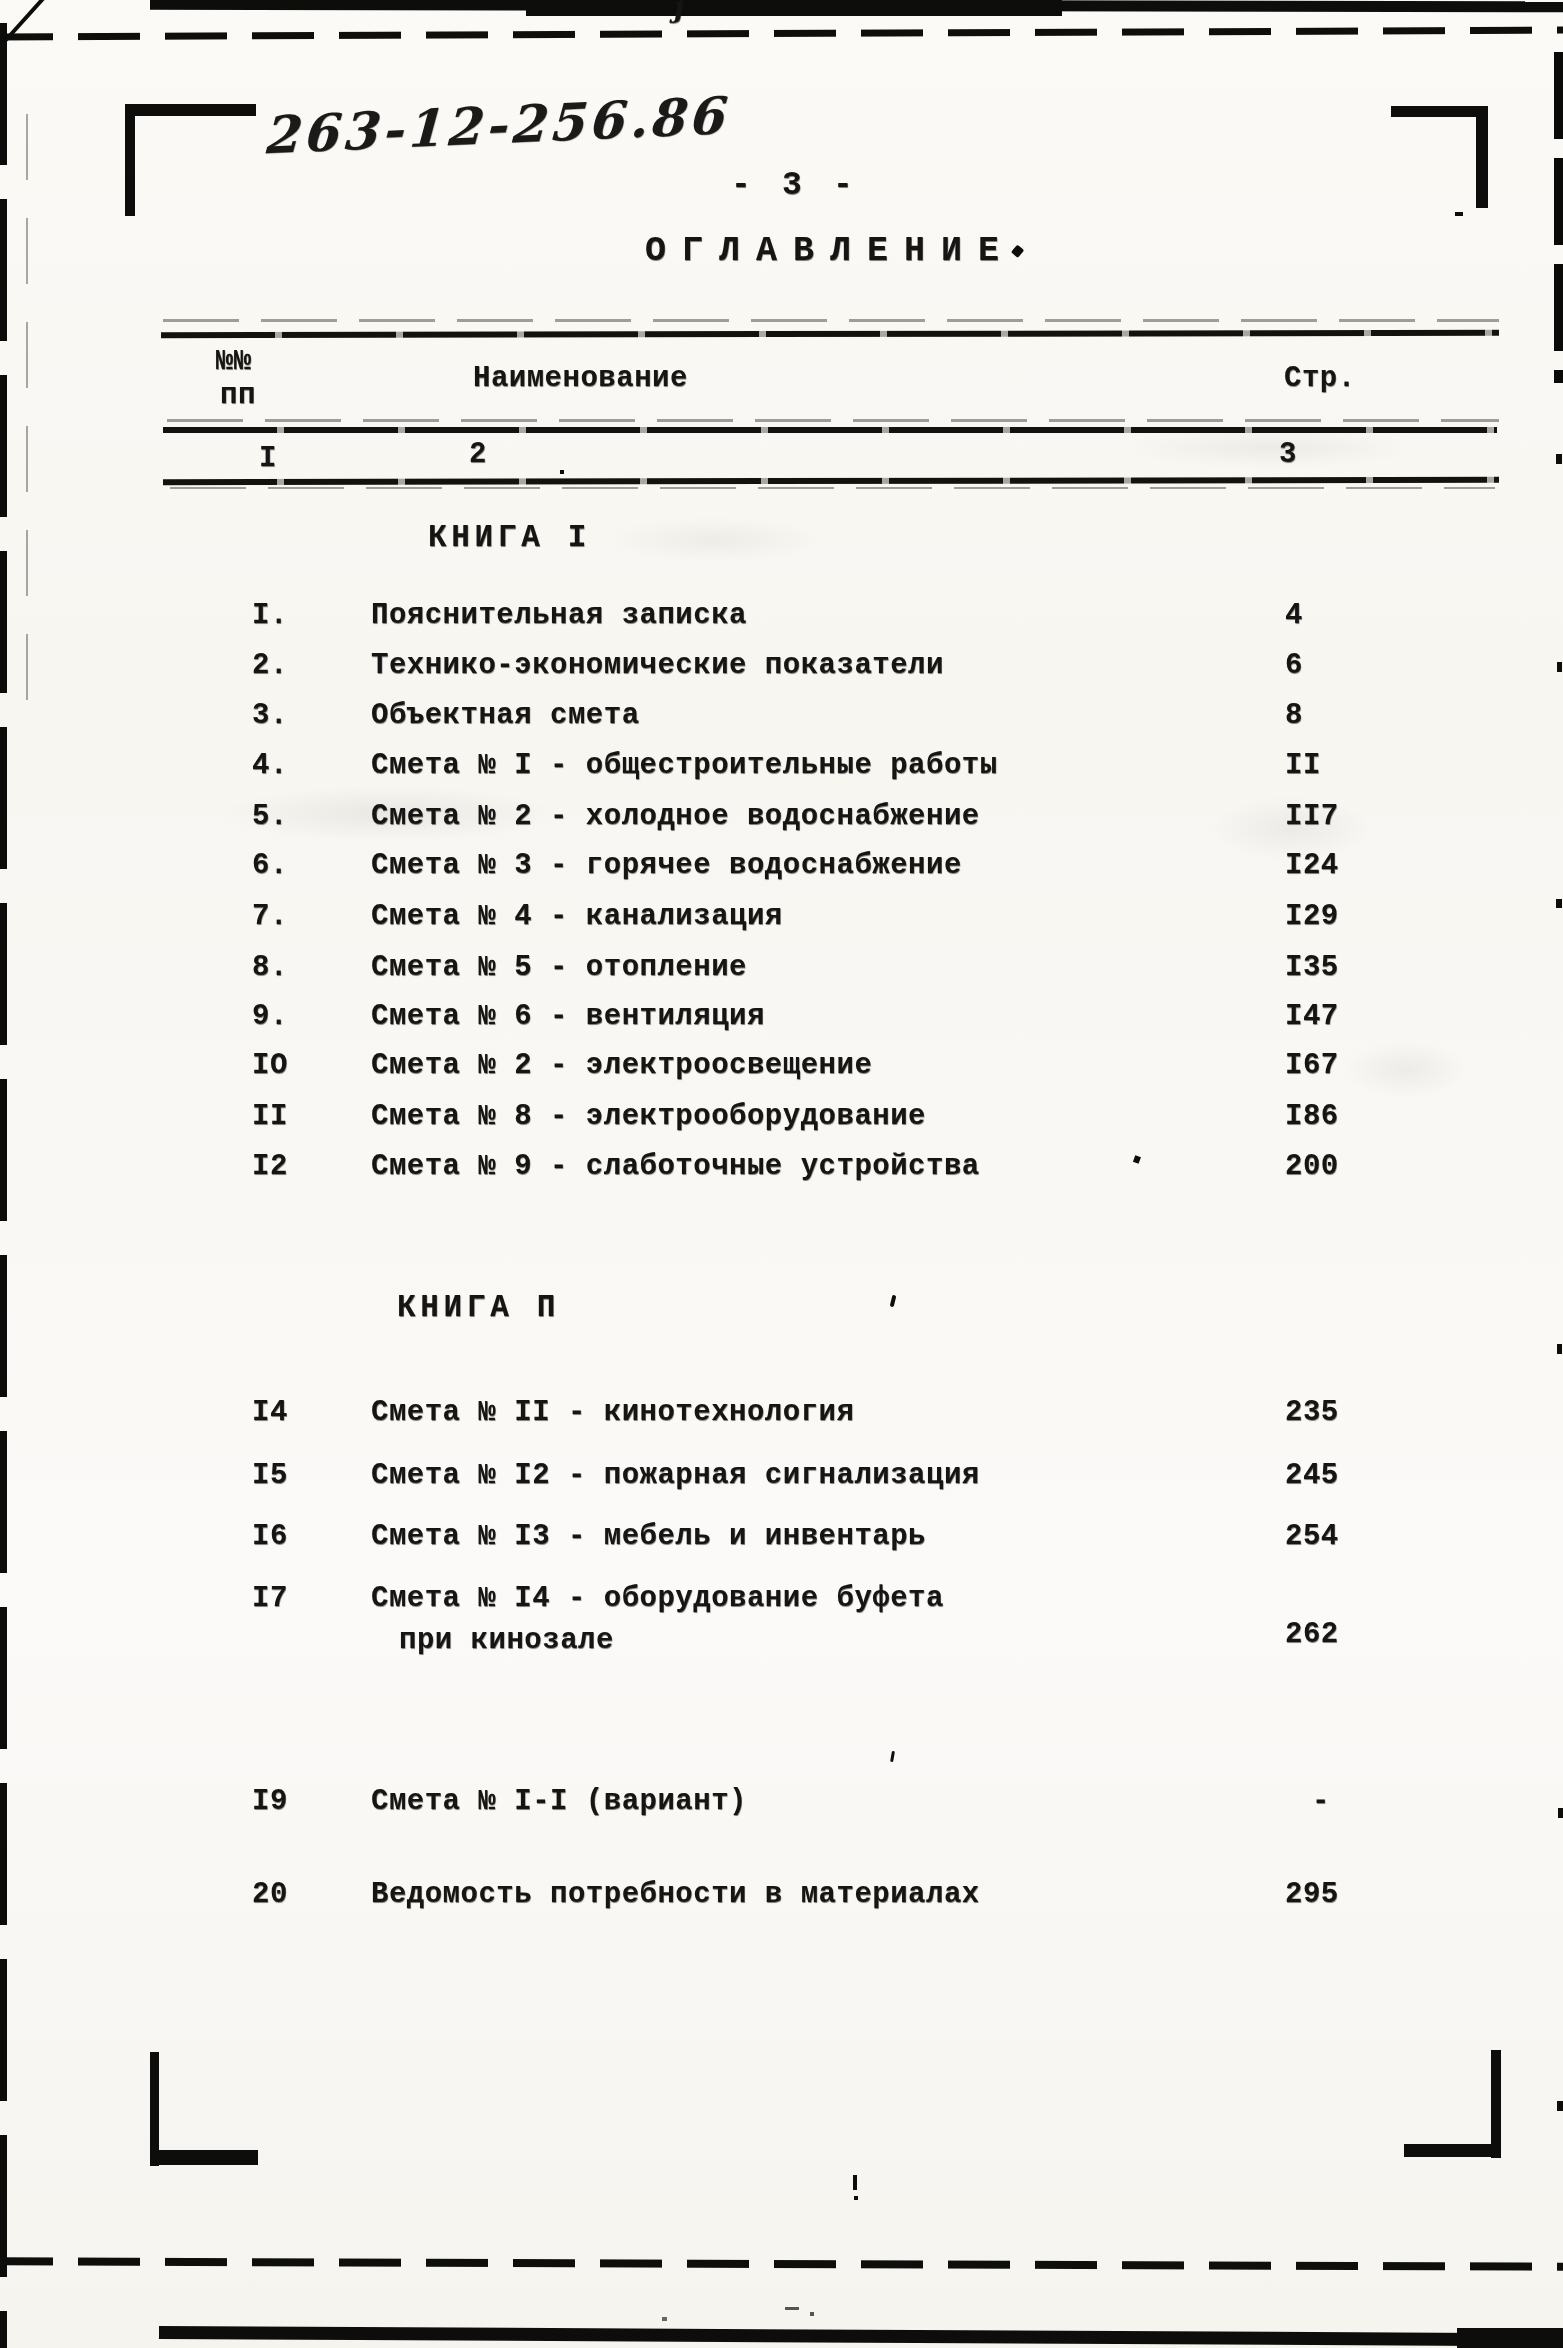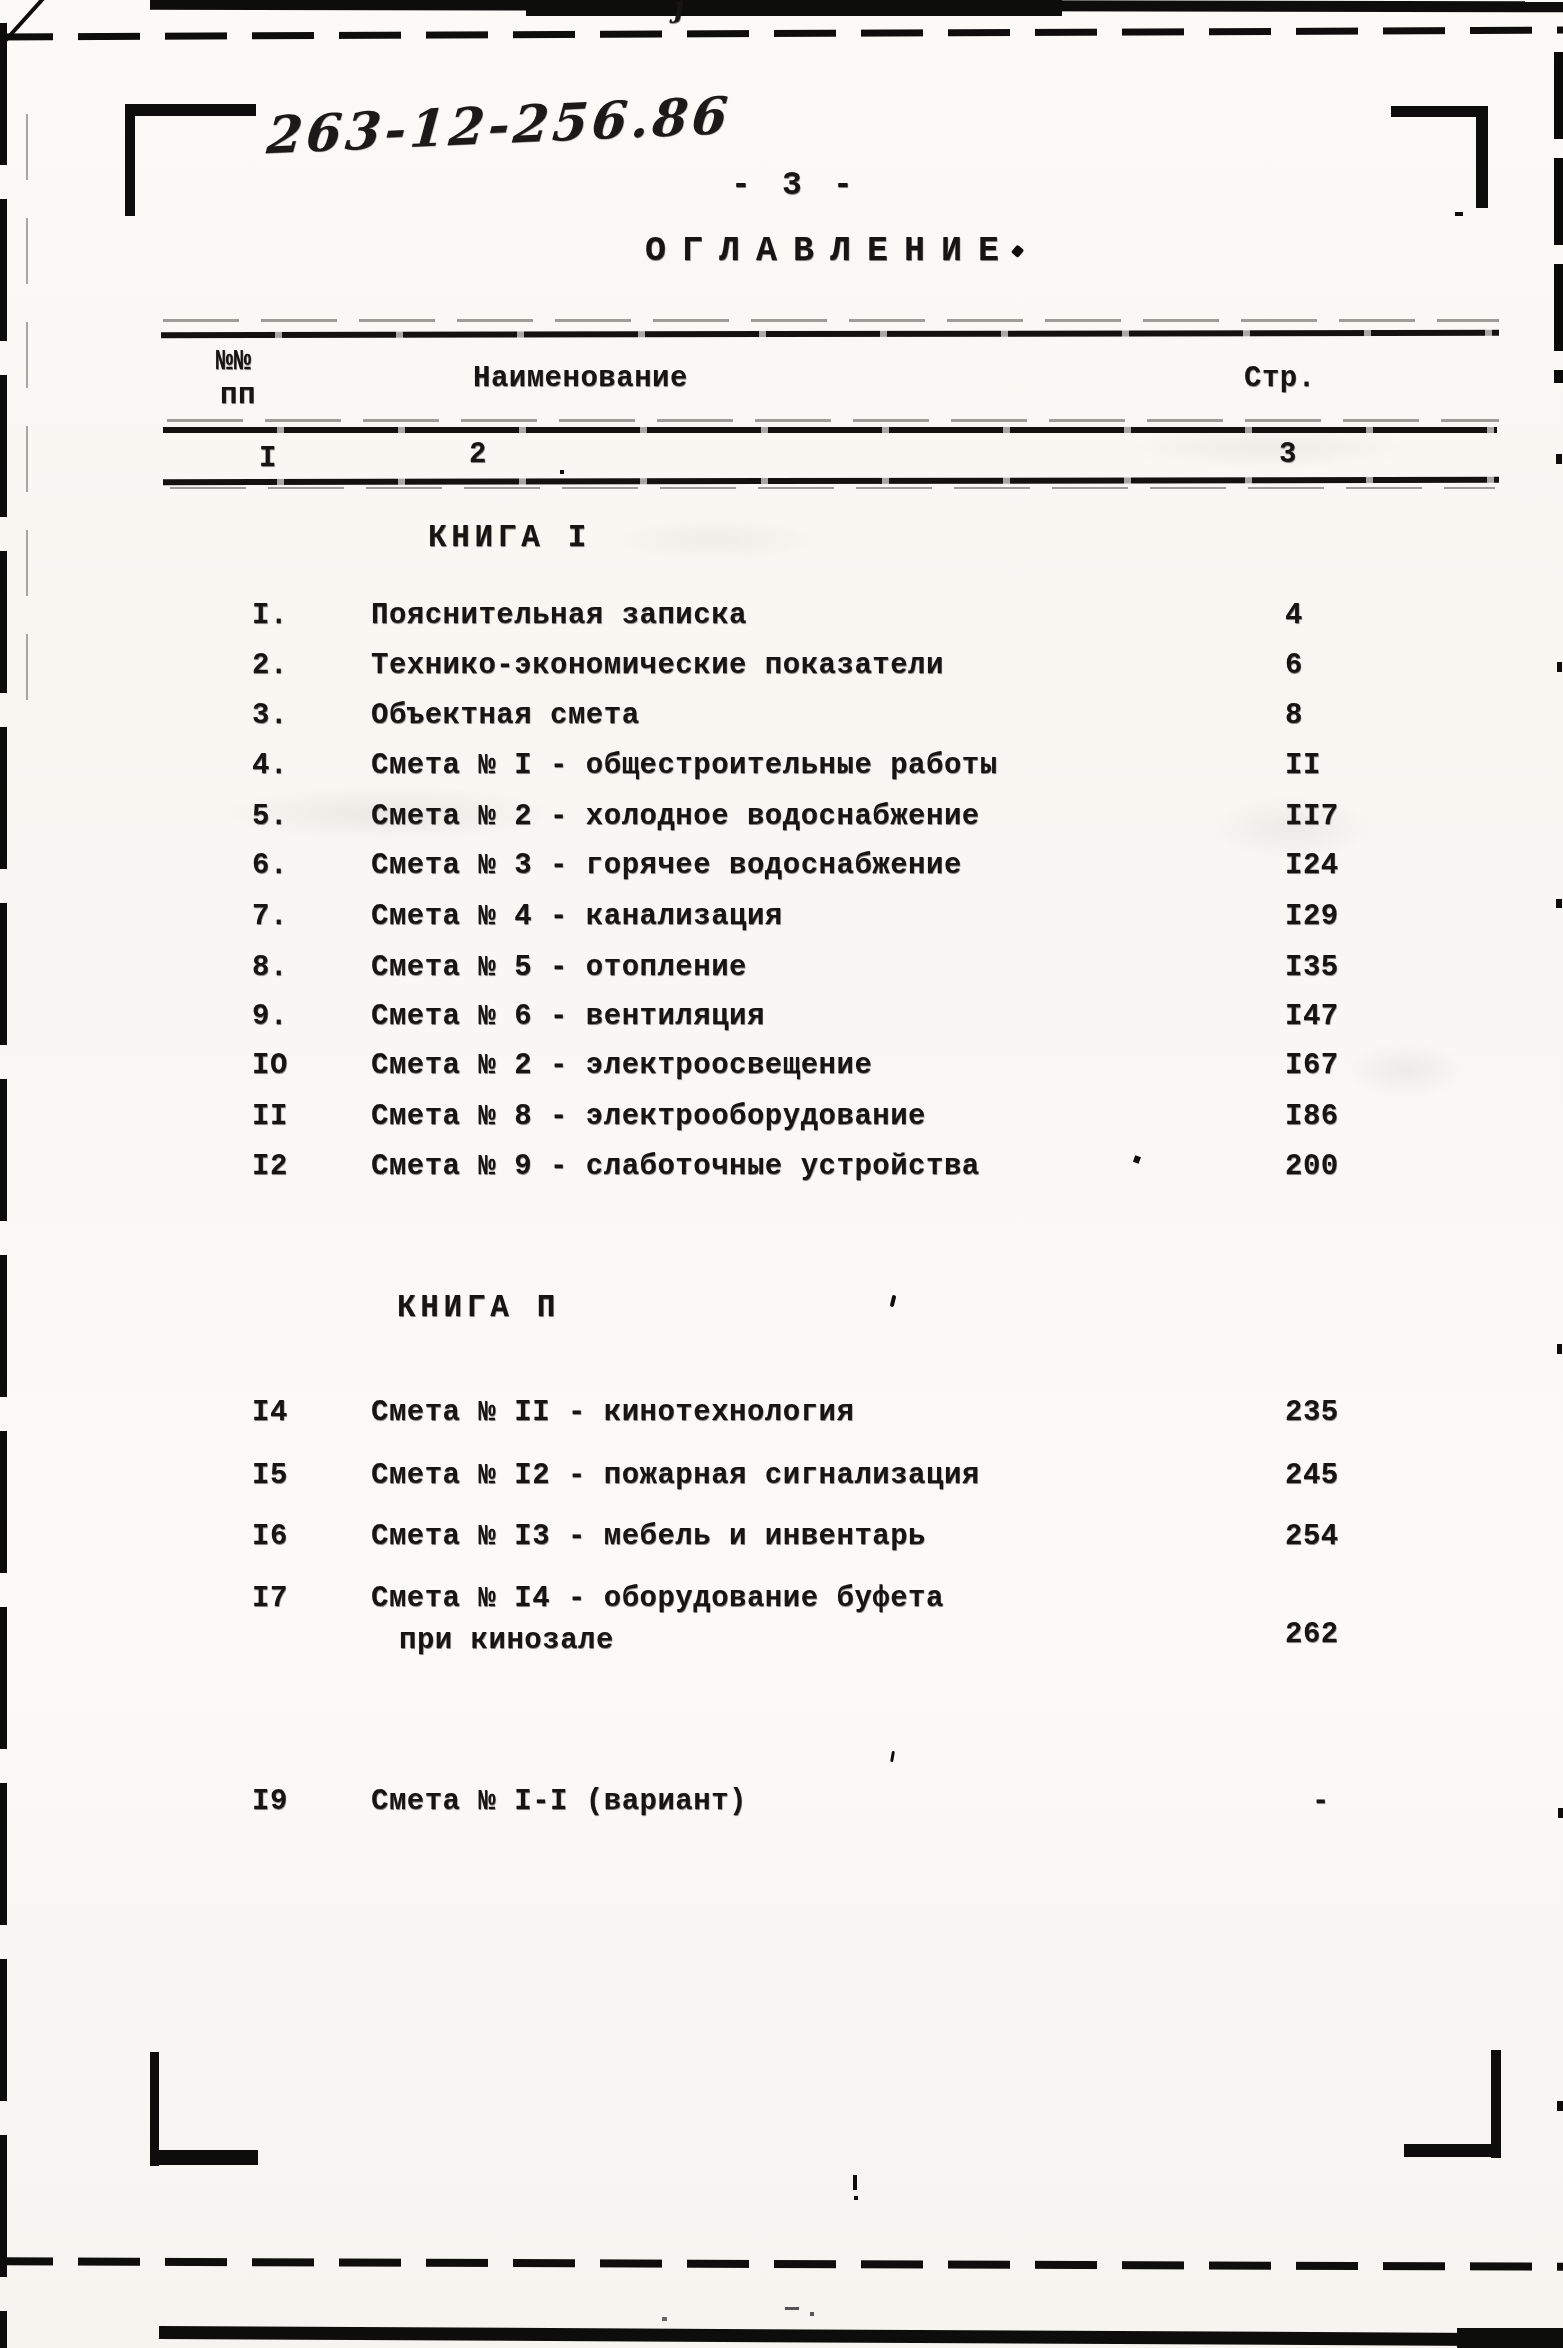--- a/index.html
+++ b/index.html
@@ -75,21 +75,21 @@
   <div class="ghostline" style="left:163px;top:319px;width:1336px;height:2.8px;"></div>
   <div class="tabline" style="left:161px;top:331px;width:1338px;height:5.7px;transform:rotate(-.1deg);"></div>
   <div class="ghostline" style="left:167px;top:419px;width:1332px;height:2.8px;"></div>
   <div class="tabline" style="left:163px;top:427px;width:1334px;height:5.7px;"></div>
   <div class="tabline" style="left:163px;top:478px;width:1336px;height:5.7px;transform:rotate(-.1deg);"></div>
   <div class="ghostline" style="left:170px;top:487px;width:1325px;height:1.9px;"></div>
 
   <div class="tw hdr" style="left:216px;top:346px;">№№</div>
   <div class="tw hdr" style="left:220px;top:380px;">пп</div>
   <div class="tw hdr" style="left:473px;top:363px;">Наименование</div>
-  <div class="tw hdr" style="left:1244px;top:363px;">Стр.</div>
+  <div class="tw hdr" style="left:1284px;top:363px;">Стр.</div>
   <div class="tw hdr" style="left:259px;top:443px;">I</div>
   <div class="tw hdr" style="left:469px;top:439px;">2</div>
   <div class="tw hdr" style="left:1279px;top:439px;">3</div>
   <div class="mark" style="left:560px;top:470px;width:3.8px;height:3.8px;"></div>
 
   <div class="tw heading" style="left:428px;top:522px;">КНИГА I</div>
 
   <div class="row" style="top:600px;">
     <span class="tw c-num">I.</span>
     <span class="tw c-txt">Пояснительная записка</span>
@@ -175,20 +175,25 @@
     <span class="tw c-txt">Смета № I4 - оборудование буфета</span>
     <span class="tw c-txt2" style="top:42px;margin-left:28px;">при кинозале</span>
     <span class="tw c-pg" style="top:36px;">262</span>
   </div>
   <div class="mark" style="left:891px;top:1751px;width:2.8px;height:11.4px;transform:rotate(10deg);border-radius:1.9px;"></div>
   <div class="row" style="top:1786px;">
     <span class="tw c-num">I9</span>
     <span class="tw c-txt">Смета № I-I (вариант)</span>
     <span class="tw c-pg" style="left:1312px;">-</span>
   </div>
+  <div class="row" style="top:1879px;">
+    <span class="tw c-num">20</span>
+    <span class="tw c-txt">Ведомость потребности в материалах</span>
+    <span class="tw c-pg">295</span>
+  </div>
 
   <div class="mark" style="left:853px;top:2175px;width:3.8px;height:15px;"></div>
   <div class="mark" style="left:854px;top:2196px;width:3.8px;height:3.8px;"></div>
   <div class="mark" style="left:785px;top:2307px;width:14px;height:2.8px;background:#555;"></div>
   <div class="mark" style="left:810px;top:2312px;width:3.8px;height:3.8px;background:#555;"></div>
   <div class="mark" style="left:662px;top:2317px;width:4.7px;height:3.8px;background:#666;"></div>
 
 </div>
 
 

